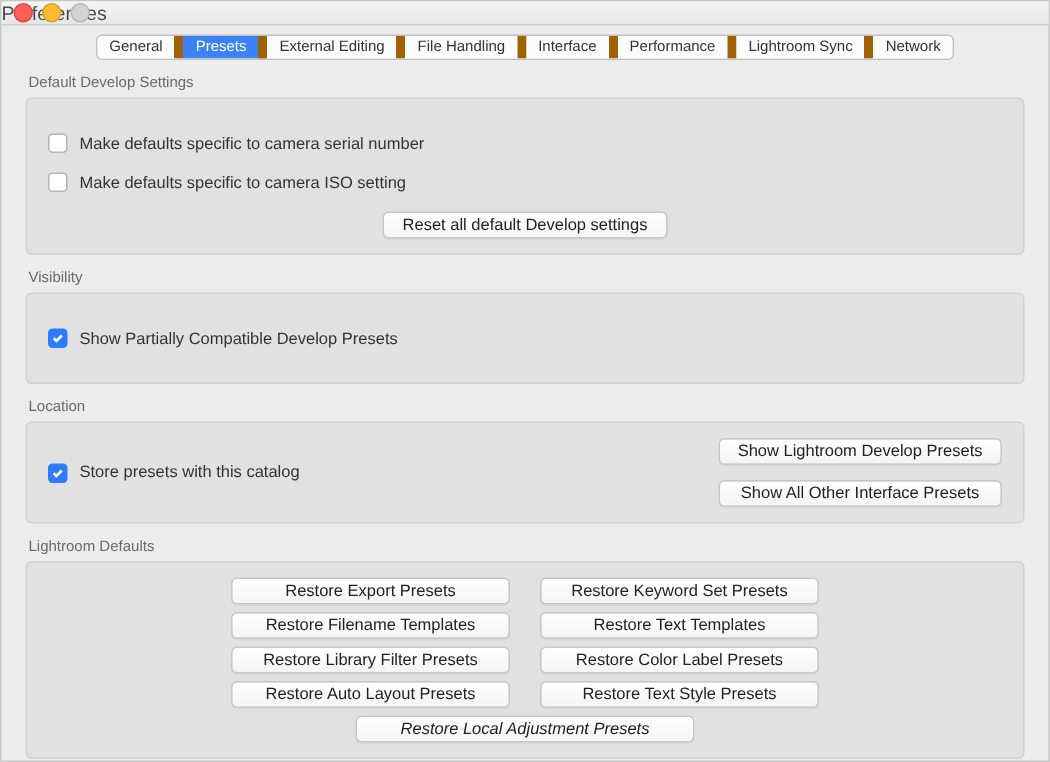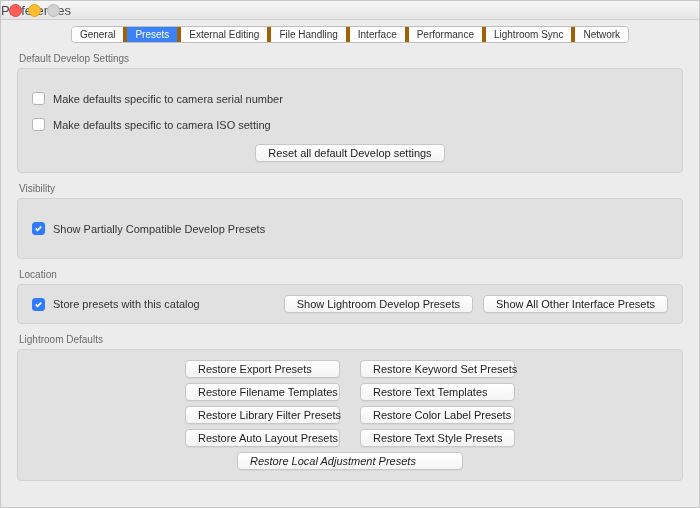--- a/index.html
+++ b/index.html
@@ -59,21 +59,21 @@
   .tabbar {
     display: flex;
     border: 1px solid #bfbfbf;
     border-radius: 4px;
     overflow: hidden;
     background: #fff;
   }
   .tab {
     padding: 2px 8px;
     font-size: 10px;
-    border-right: 4px solid #a16207;
+    border-right: 6px solid #a16207;
     color: #333;
     background: #fcfcfc;
     cursor: default;
   }
   .tab:last-child { border-right: none; }
   .tab.active {
     background: #3b82f6;
     color: #fff;
   }
   .content {
@@ -127,39 +127,40 @@
     stroke-width: 2;
     fill: none;
   }
   .btn {
     background: linear-gradient(#ffffff, #f4f4f4);
     border: 1px solid #c7c7c7;
     border-radius: 4px;
     padding: 2px 12px;
     font-size: 11px;
     color: #222;
-    text-align: left;
+    text-align: center;
     white-space: nowrap;
     cursor: default;
     box-shadow: 0 1px 0 rgba(0,0,0,0.04);
   }
-  .btn.wide { width: 155px; box-sizing: border-box; }
+  .btn.wide { width: 186px; box-sizing: border-box; }
   .center-row {
     display: flex;
     justify-content: center;
     margin-top: 8px;
   }
   .loc-row {
     display: flex;
     align-items: center;
     justify-content: space-between;
   }
   .loc-buttons {
     display: flex;
     gap: 10px;
+    flex-direction: column;
   }
   .restore-grid {
     display: flex;
     flex-direction: column;
     align-items: center;
     gap: 5px;
   }
   .restore-row {
     display: flex;
     gap: 20px;

